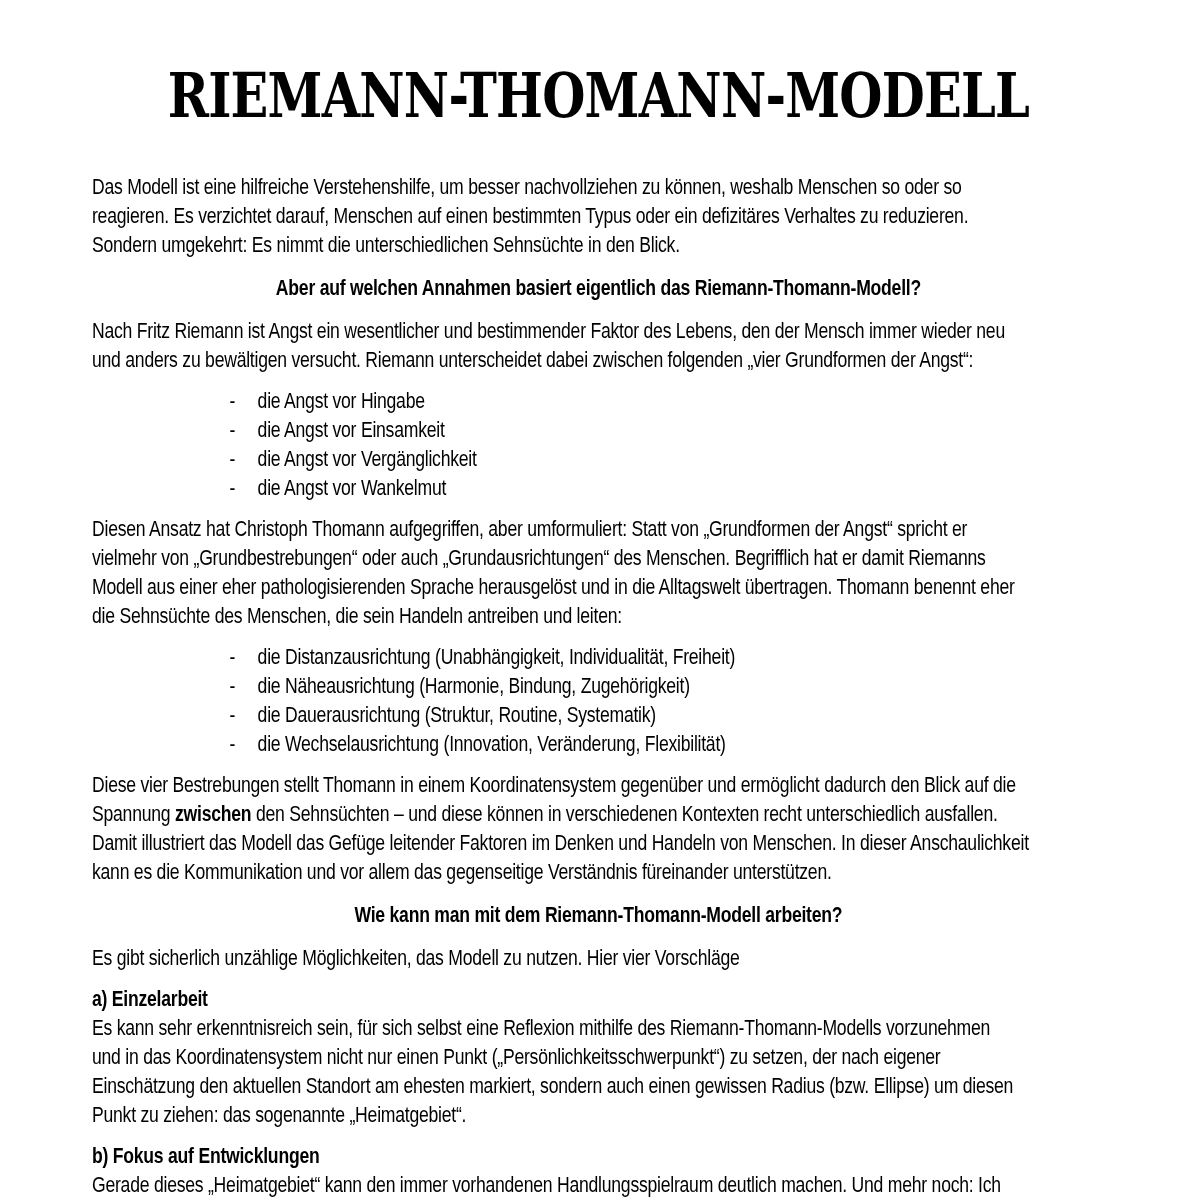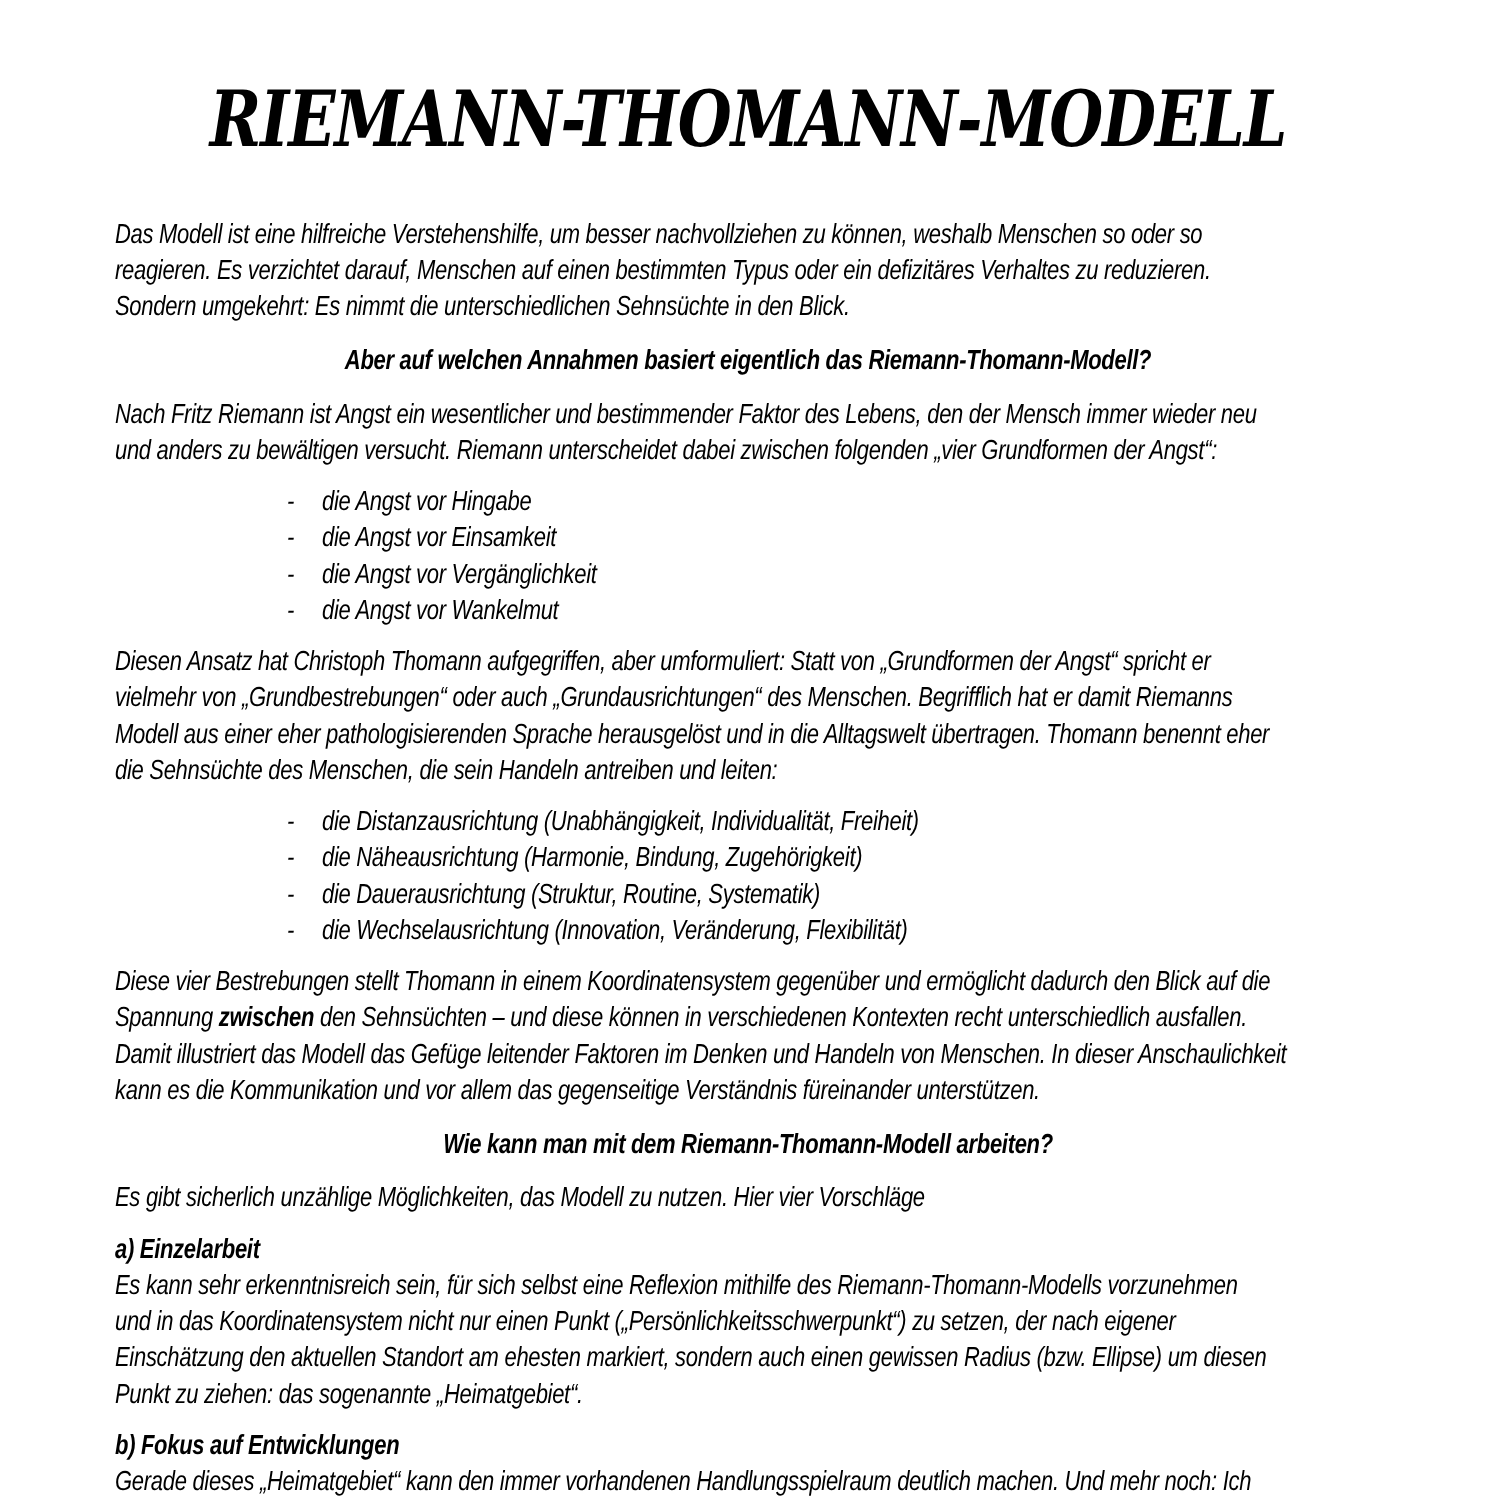--- a/index.html
+++ b/index.html
@@ -3,21 +3,21 @@
 <meta charset="utf-8">
 <style>
   html, body { margin: 0; padding: 0; }
   body {
     width: 1200px; height: 1200px;
     background: #ffffff;
     overflow: hidden;
     color: #000000;
     font-family: "Liberation Sans", sans-serif;
   }
-  .page { position: relative; width: 1200px; height: 1200px; background: #fff; font-style: italic; }
+  .page { position: relative; width: 1200px; height: 1200px; background: #fff; }
   .content {
     position: absolute;
     top: 0; left: 92px;
     width: 1266px;
     transform: scaleX(0.80);
     transform-origin: 0 0;
     font-size: 22px;
     line-height: 29px;
     letter-spacing: -0.3px;
   }

